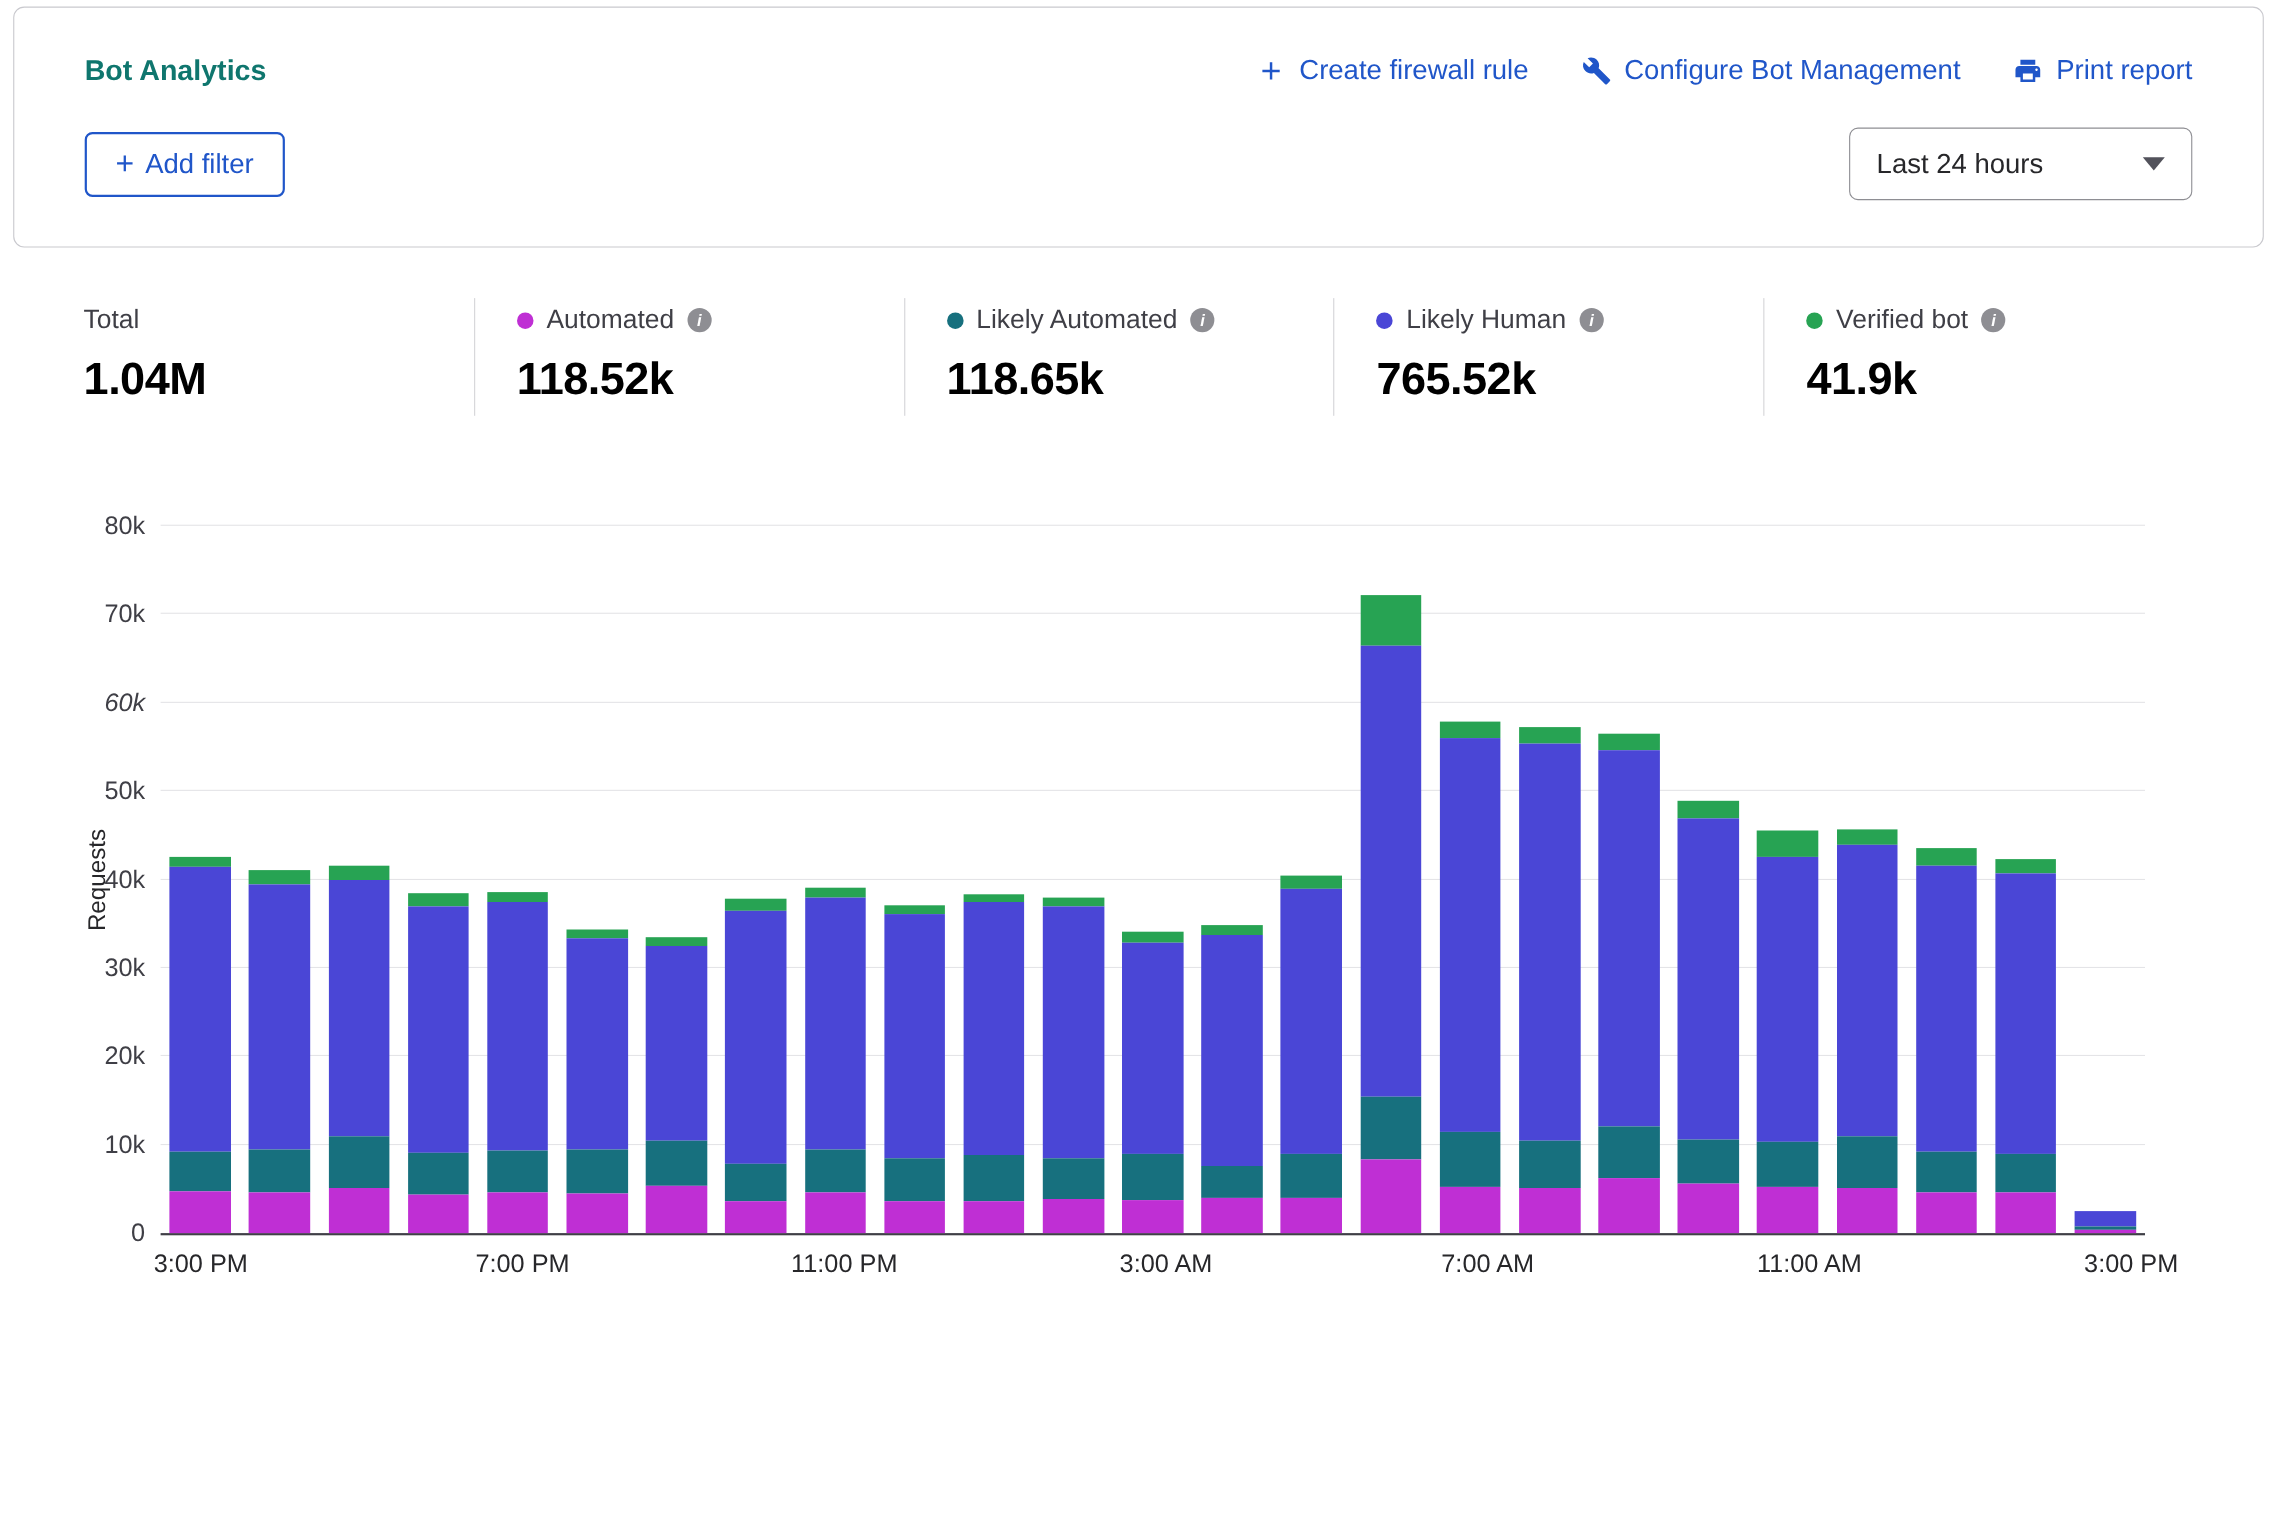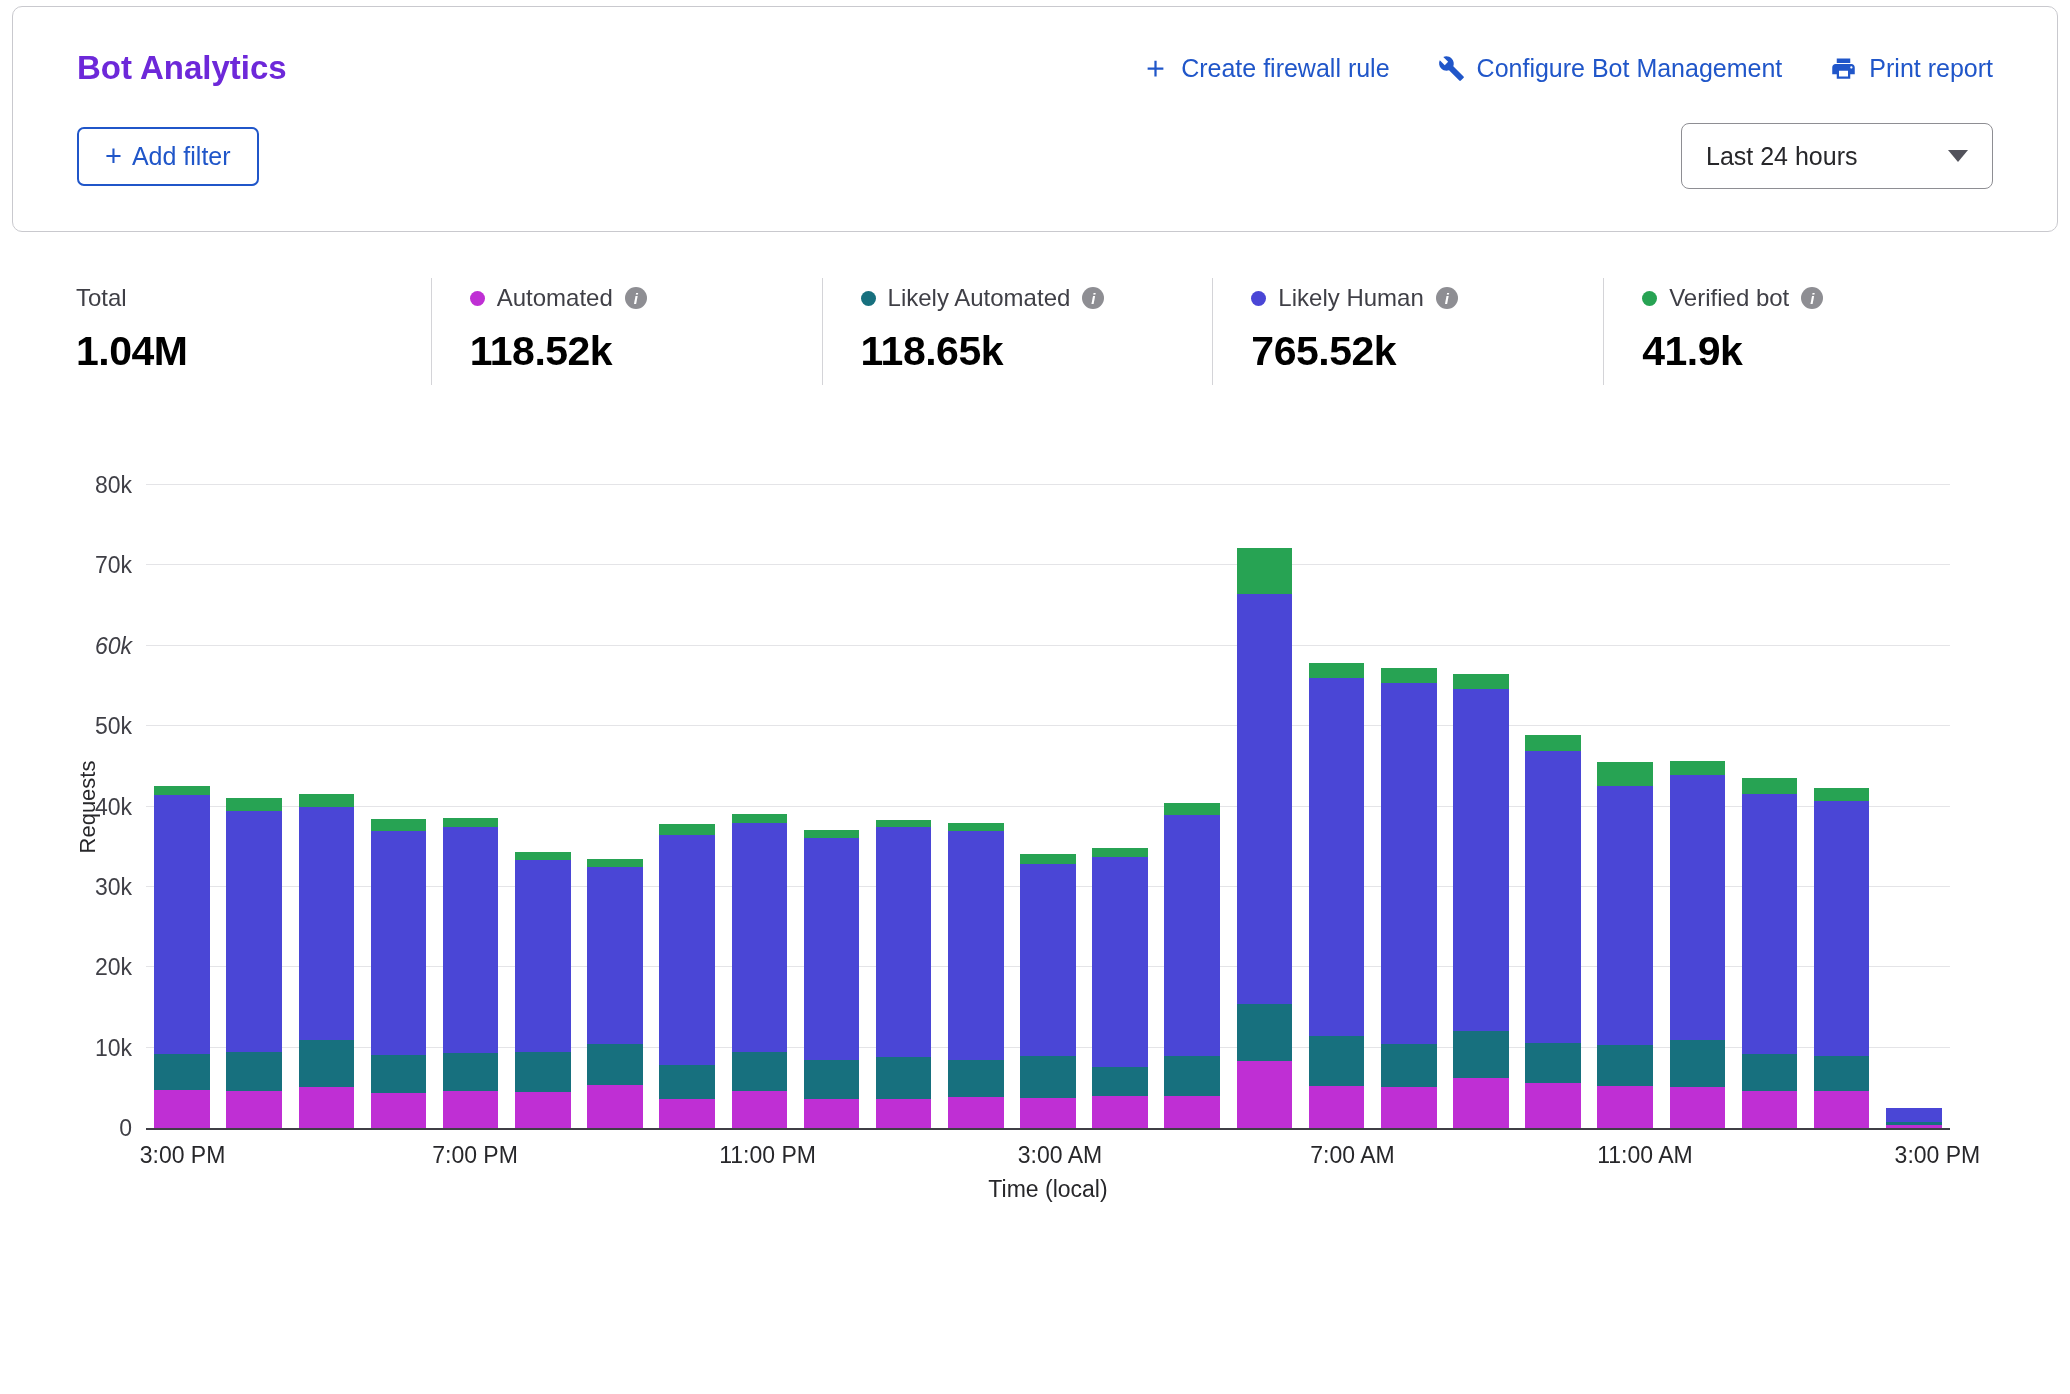--- a/index.html
+++ b/index.html
@@ -2,21 +2,21 @@
 <html><head>
 <meta charset="utf-8">
 <style>
   * { box-sizing: border-box; margin: 0; padding: 0; }
   html,body { width: 2070px; height: 1394px; background:#ffffff; overflow:hidden;
     font-family: "Liberation Sans", sans-serif; color:#27272a; }
 
   
   .header-card { margin: 6px 12px 0; border:1px solid #c9c9ce; border-radius:10px; background:#fff; }
   .card-top { display:flex; justify-content:space-between; align-items:center; padding: 42px 64px 0 64px; }
-  h1[data-name="page-title"] { font-size:33px; font-weight:700; color:#6d28d9; }
+  h1[data-name="page-title"] { font-size:26px; font-weight:700; color:#0f766e; }
   .actions { display:flex; align-items:center; gap:48px; }
   .action-link { display:flex; align-items:center; gap:12px; color:#2056c9; font-size:25px; cursor:pointer; text-decoration:none; }
   .action-icon { width:27px; height:27px; display:inline-flex; }
   .action-icon svg { width:100%; height:100%; fill:#2056c9; }
 
   .card-filter { display:flex; justify-content:space-between; align-items:center; padding: 36px 64px 42px 64px; }
   .add-filter { display:flex; align-items:center; gap:10px; background:#fff; color:#2056c9;
     border:2px solid #2056c9; border-radius:7px; padding: 13px 26px; font-size:25px;
     font-family:"Liberation Sans",sans-serif; cursor:pointer; }
   .add-filter .plus { font-size:29px; line-height:22px; font-weight:400; }
@@ -372,15 +372,14 @@
       </div>
     <div class="xaxis" data-name="x-axis-labels">
         <div class="xtick" data-name="x-tick-label" style="left: 2%;">3:00 PM</div>
         <div class="xtick" data-name="x-tick-label" style="left: 18%;">7:00 PM</div>
         <div class="xtick" data-name="x-tick-label" style="left: 34%;">11:00 PM</div>
         <div class="xtick" data-name="x-tick-label" style="left: 50%;">3:00 AM</div>
         <div class="xtick" data-name="x-tick-label" style="left: 66%;">7:00 AM</div>
         <div class="xtick" data-name="x-tick-label" style="left: 82%;">11:00 AM</div>
         <div class="xtick" data-name="x-tick-label" style="left: 98%;">3:00 PM</div>
       </div>
-    <div class="xlabel" data-name="x-axis-title">Time (local)</div>
   </div>
 </section>
 
 </body></html>

